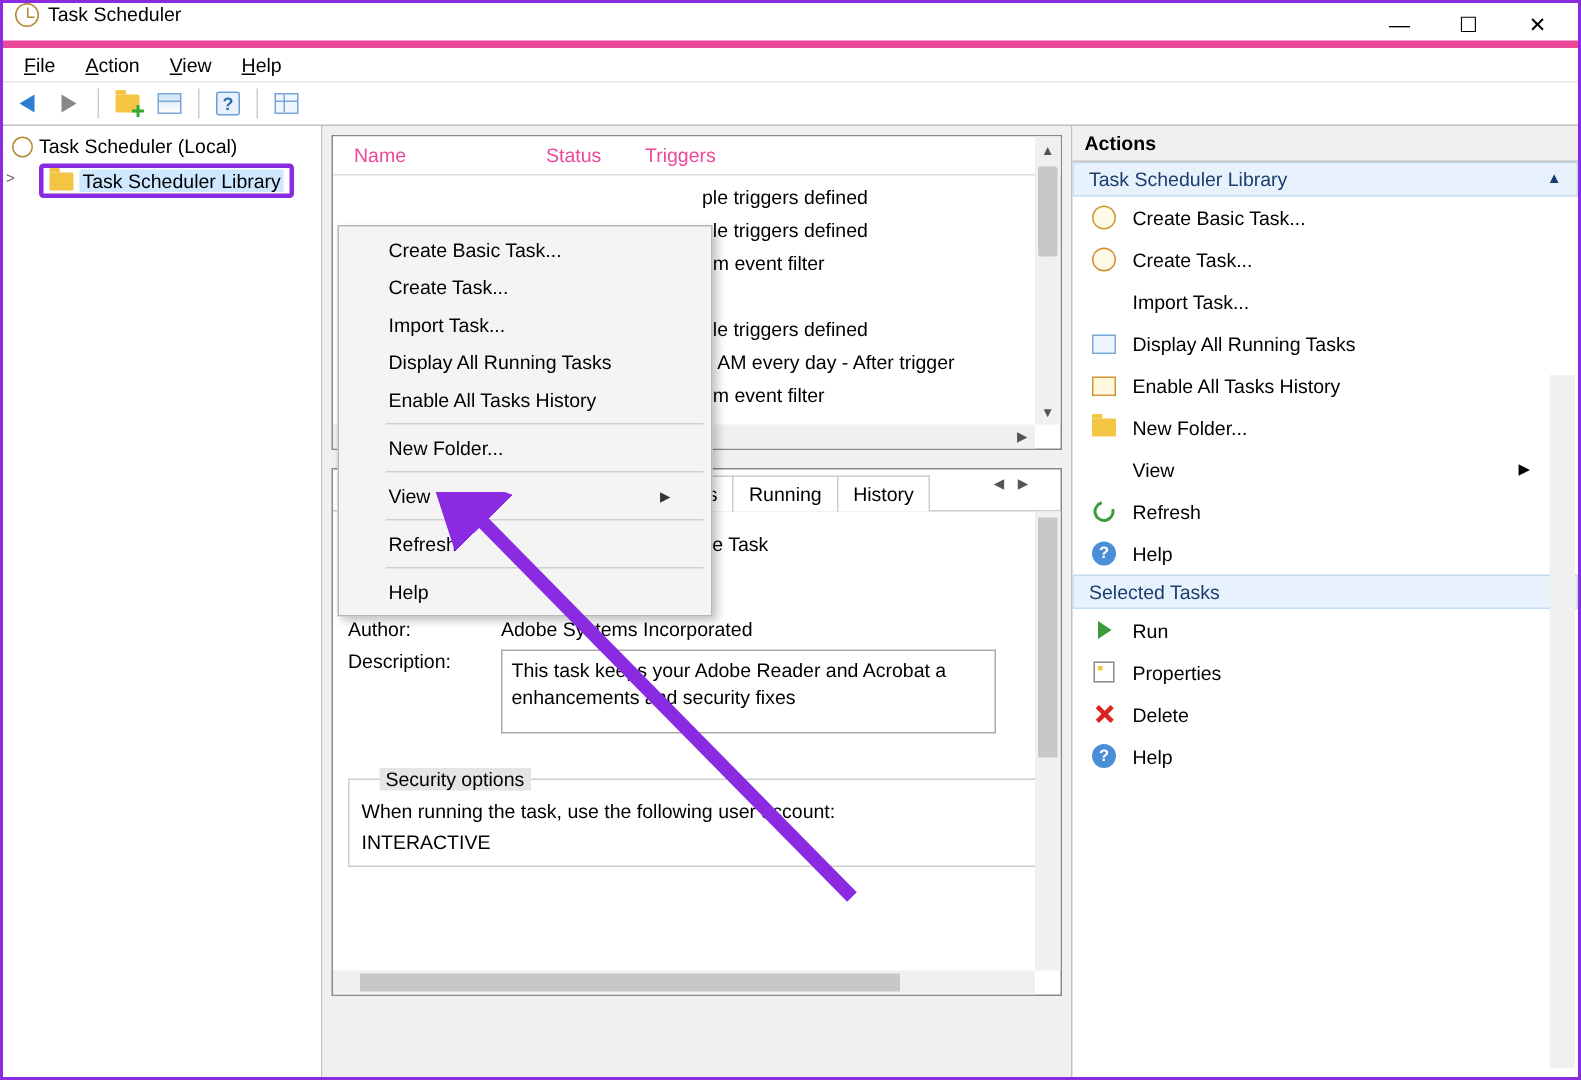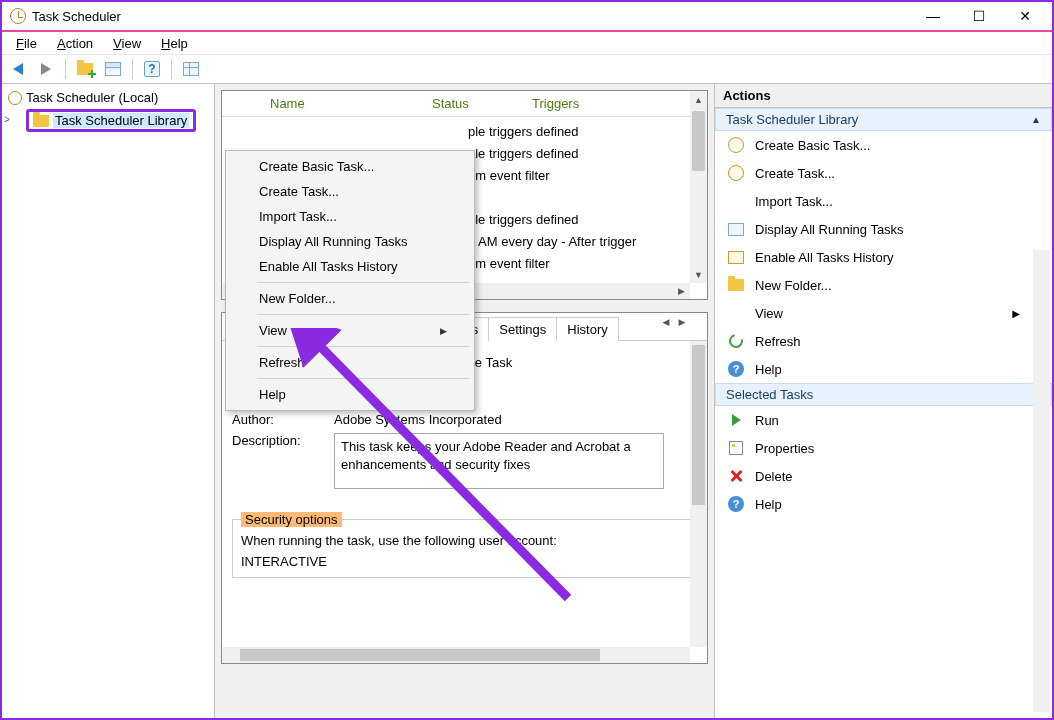--- a/index.html
+++ b/index.html
@@ -1,19 +1,19 @@
 <!DOCTYPE html>
 <html><head>
 <meta charset="utf-8">
 <style>
 * { box-sizing: border-box; margin: 0; padding: 0; font-family: "Segoe UI", Tahoma, sans-serif; font-size: 13px; }
 body { background: #fff; width: 1054px; height: 720px; overflow: hidden; position: relative; border: 2px solid #8a2be2; }
 
 
-.titlebar { height: 30px; display: flex; align-items: center; padding: 0 4px 0 8px; border-bottom: 2px solid #ec4899; }
+.titlebar { height: 30px; display: flex; align-items: flex-start; padding: 0 4px 0 8px; border-bottom: 5px solid #ec4899; }
 .titlebar .appicon { width: 16px; height: 16px; border-radius: 50%; border: 1.5px solid #b08830; position: relative; margin-right: 6px; }
 .titlebar .appicon::before { content:""; position:absolute; width:1px; height:6px; background:#b08830; left:7px; top:2px; }
 .titlebar .appicon::after { content:""; position:absolute; width:5px; height:1px; background:#b08830; left:7px; top:8px; }
 .titlebar .title { flex:1; font-size:13px; }
 .winbtns { display:flex; }
 .winbtn { width:46px; height:28px; display:flex; align-items:center; justify-content:center; font-size:14px; }
 
 
 .menubar { height: 22px; display:flex; align-items:center; padding: 0 4px; }
 .menubar .menuitem { padding: 2px 10px; font-size:13px; text-decoration: underline; text-decoration-color: transparent; }
@@ -43,40 +43,40 @@
 .treepane { width: 213px; border-right:1px solid #c0c0c0; background:#fff; padding:4px 0; }
 .treeroot { padding:2px 6px; font-size:13px; display:flex; align-items:center; gap:4px; }
 .clockicon { width:14px; height:14px; border-radius:50%; border:1.5px solid #b08830; position:relative; flex-shrink:0; }
 .treechild { margin:2px 0 0 14px; display:flex; align-items:center; gap:4px; padding:1px 4px; border:3px solid #8a2be2; border-radius:3px; width:fit-content; background:#fff; }
 .treechild .label { background:#cde8ff; padding:0 2px; }
 .expander { width:10px; text-align:center; color:#666; font-size:10px; }
 
 .centerpane { flex:1; background:#f0f0f0; padding:6px; position:relative; }
 .listbox { background:#fff; border:1px solid #888; height:210px; position:relative; }
 .listhdr { display:flex; border-bottom:1px solid #ddd; height:26px; align-items:center; padding:0 6px; background:#fff; }
-.listhdr .col { padding:4px 8px; font-size:13px; color:#4d7c0f;margin-left:34px; }
+.listhdr .col { padding:4px 8px; font-size:13px; color:#ec4899; }
 .listbody { padding:4px 6px; font-size:13px; line-height:22px; position:relative; }
 .listbody .row { white-space:nowrap; overflow:hidden; }
 .listbox .vsb { position:absolute; right:0; top:0; bottom:16px; width:17px; background:#f0f0f0; }
 .listbox .vsb .thumb { position:absolute; left:2px; right:2px; top:20px; height:60px; background:#c8c8c8; border-radius:2px; }
 .listbox .vsb .arr { position:absolute; left:0; right:0; height:17px; display:flex; align-items:center; justify-content:center; font-size:9px; color:#555; }
 .listbox .hsb { position:absolute; left:0; right:17px; bottom:0; height:16px; background:#f0f0f0; }
 .listbox .hsb .arr { position:absolute; top:0; bottom:0; width:17px; display:flex; align-items:center; justify-content:center; font-size:9px; color:#555; }
 
 .detailbox { margin-top:12px; background:#fff; border:1px solid #888; height:352px; position:relative; display:flex; flex-direction:column; }
 .tabstrip { display:flex; height:28px; border-bottom:1px solid #ccc; align-items:flex-end; padding-left:2px; position:relative; }
 .tabstrip .tab { padding:4px 10px; border:1px solid #ccc; border-bottom:none; background:#fff; margin-right:-1px; font-size:13px; position:relative; top:1px; }
 .tabstrip .navarr { width:16px; display:flex; align-items:center; justify-content:center; font-size:9px; color:#555; }
 .tabstrip .tabscroller { position:absolute; right:17px; top:4px; display:flex; }
 .detailbody { flex:1; padding:8px 10px; overflow:hidden; position:relative; }
 .detailrow { display:flex; margin:6px 0; font-size:13px; }
 .detailrow .lab { width:102px; color:#000; }
 .descbox { border:1px solid #aaa; padding:4px 6px; width:330px; height:56px; font-size:13px; line-height:18px; }
 .secfs { border:1px solid #ccc; margin-top:30px; padding:8px; }
-.secfs .legend { position:relative; top:-16px; background:#fdba74; display:inline-block; padding:0 4px; font-size:13px; }
+.secfs .legend { position:relative; top:-16px; background:#e5e5e5; display:inline-block; padding:0 4px; font-size:13px;margin-left:12px; }
 .detailbox .vsb2 { position:absolute; right:0; top:28px; bottom:16px; width:17px; background:#f0f0f0; }
 .detailbox .vsb2 .thumb { position:absolute; left:2px; right:2px; top:4px; height:160px; background:#c8c8c8; }
 .detailbox .hsb2 { position:absolute; left:0; right:17px; bottom:0; height:16px; background:#f0f0f0; }
 .detailbox .hsb2 .thumb { position:absolute; top:2px; bottom:2px; left:18px; width:360px; background:#c8c8c8; }
 
 
 .actionspane { width:338px; border-left:1px solid #c0c0c0; display:flex; flex-direction:column; background:#fff; }
 .actionshdr { background:#f0f0f0; border-bottom:1px solid #c0c0c0; padding:4px 8px; font-weight:600; }
 .actiongroup { background:#e8f2fc; border:1px solid #c7dcf2; padding:3px 10px; display:flex; align-items:center; justify-content:space-between; font-size:13px; color:#1a3d6e; }
 .actiongroup .collapse { font-size:10px; }
@@ -198,21 +198,21 @@
       <div class="hsb">
         <div class="arr" style="left:0">◀</div>
         <div class="arr" style="right:0">▶</div>
       </div>
     </div>
 
     <div class="detailbox">
       <div class="tabstrip">
         <div class="tab" style="visibility:hidden; width:214px; border:none;"></div>
         <div class="tab">itions</div>
-        <div class="tab">Settings</div>
+        <div class="tab">Running</div>
         <div class="tab">History</div>
         <div class="tabscroller">
           <div class="navarr">◀</div>
           <div class="navarr">▶</div>
         </div>
       </div>
       <div class="detailbody">
         <div class="detailrow">
           <div class="lab" style="visibility:hidden">Name:</div>
           <div style="padding-left:130px">ate Task</div>

